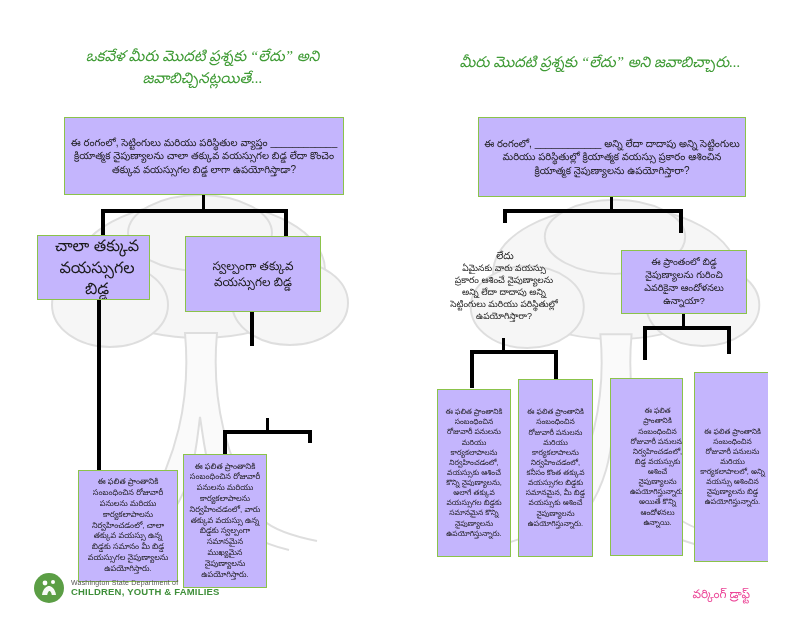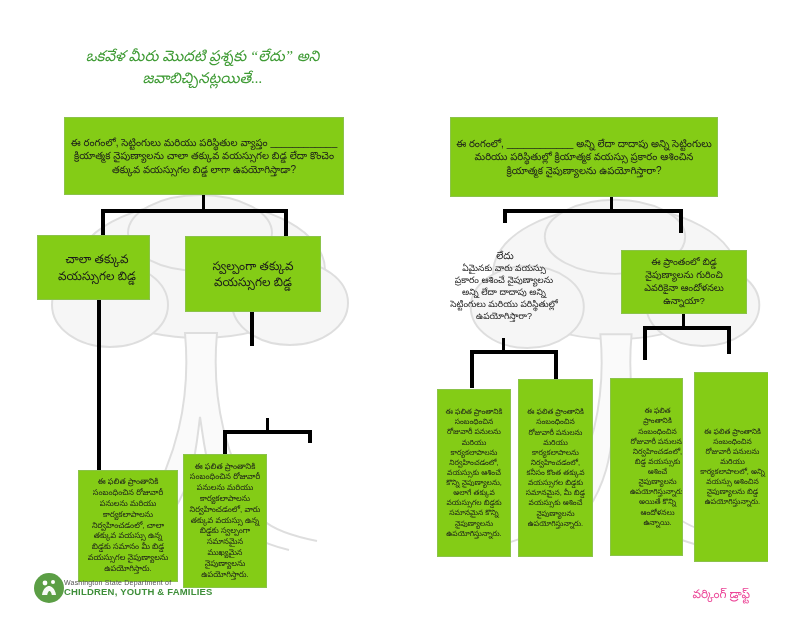--- a/index.html
+++ b/index.html
@@ -7,28 +7,28 @@
     position:relative;width:768px;height:618px;background:#ffffff;overflow:hidden;
     font-family:"Liberation Sans", sans-serif;color:#1a1a1a;text-decoration:underline;
   }
   .tree{position:absolute;z-index:1;opacity:.6;}
   .line{position:absolute;background:#000;z-index:2;}
   .heading{
     position:absolute;z-index:3;text-align:center;color:#3f9b35;
     font-family:"Liberation Serif", serif;font-style:italic;font-size:15px;line-height:1.45;
   }
   .box{
-    position:absolute;z-index:3;background:#84cc16;border:1px solid #8bc34a;
+    position:absolute;z-index:3;background:#c4b5fd;border:1px solid #8bc34a;
     display:flex;align-items:center;justify-content:center;text-align:center;
     padding:5px;box-sizing:border-box;overflow:hidden;line-height:1.35;
   }
   .label{
     position:absolute;z-index:3;text-align:center;font-size:10px;color:#1a1a1a;margin-top:25px;
   }
-  .footer-logo{position:absolute;left:34px;top:573px;z-index:3;display:flex;align-items:center;}
+  .footer-logo{position:absolute;left:34px;top:573px;z-index:3;display:flex;align-items:center;gap:7px;}
   .logo-text1{font-size:7px;color:#555;letter-spacing:.2px;}
   .logo-text2{font-size:9.5px;font-weight:bold;color:#3f8f3a;letter-spacing:.2px;}
   .working-draft{
     position:absolute;left:600px;top:587px;width:150px;text-align:right;z-index:3;
     font-size:12px;color:#ec4899;font-family:"Liberation Serif", serif;
   }
 </style>
 </head>
 <body>
 
@@ -58,37 +58,38 @@
 
   <div class="heading" style="left:55px;top:46px;width:295px;">ఒకవేళ మీరు మొదటి ప్రశ్నకు “లేదు” అని జవాబిచ్చినట్లయితే...</div>
 
   <div class="box" style="left:64px;top:117px;width:280px;height:78px;font-size:10px;">ఈ రంగంలో, సెట్టింగులు మరియు పరిస్థితుల వ్యాప్తం ____________ క్రియాత్మక నైపుణ్యాలను చాలా తక్కువ వయస్సుగల బిడ్డ లేదా కొంచెం తక్కువ వయస్సుగల బిడ్డ లాగా ఉపయోగిస్తాడా?</div>
 
   <div class="line" style="left:202px;top:195px;width:3px;height:16px;"></div>
   <div class="line" style="left:101px;top:209px;width:187px;height:4px;"></div>
   <div class="line" style="left:101px;top:209px;width:4px;height:27px;"></div>
   <div class="line" style="left:284px;top:209px;width:4px;height:27px;"></div>
 
-  <div class="box" style="left:37px;top:235px;width:113px;height:65px;font-size:12px;padding-left:12px;">చాలా తక్కువ వయస్సుగల బిడ్డ</div>
+  <div class="box" style="left:37px;top:235px;width:113px;height:65px;font-size:16px;padding-left:12px;">చాలా తక్కువ వయస్సుగల బిడ్డ</div>
   <div class="box" style="left:185px;top:236px;width:136px;height:76px;font-size:12px;">స్వల్పంగా తక్కువ వయస్సుగల బిడ్డ</div>
 
   <div class="line" style="left:97px;top:300px;width:4px;height:170px;"></div>
   <div class="line" style="left:250px;top:312px;width:4px;height:34px;"></div>
 
 
   <div class="line" style="left:266px;top:418px;width:3px;height:14px;"></div>
   <div class="line" style="left:223px;top:430px;width:89px;height:4px;"></div>
   <div class="line" style="left:223px;top:430px;width:4px;height:24px;"></div>
   <div class="line" style="left:308px;top:430px;width:4px;height:13px;"></div>
 
   <div class="box" style="left:78px;top:470px;width:100px;height:112px;font-size:8px;">ఈ ఫలిత ప్రాంతానికి సంబంధించిన రోజువారీ పనులను మరియు కార్యకలాపాలను నిర్వహించడంలో, చాలా తక్కువ వయస్సు ఉన్న బిడ్డకు సమానం మీ బిడ్డ వయస్సుగల నైపుణ్యాలను ఉపయోగిస్తారు.</div>
   <div class="box" style="left:183px;top:454px;width:84px;height:134px;font-size:8px;">ఈ ఫలిత ప్రాంతానికి సంబంధించిన రోజువారీ పనులను మరియు కార్యకలాపాలను నిర్వహించడంలో, వారు తక్కువ వయస్సు ఉన్న బిడ్డకు స్వల్పంగా సమానమైన ముఖ్యమైన నైపుణ్యాలను ఉపయోగిస్తారు.</div>
 
+  <div class="heading" style="left:450px;top:52px;width:300px;">మీరు మొదటి ప్రశ్నకు “లేదు” అని జవాబిచ్చారు...</div>
 
-  <div class="box" style="left:450px;top:117px;width:268px;height:80px;font-size:10px;">ఈ రంగంలో, ____________ అన్ని లేదా దాదాపు అన్ని సెట్టింగులు మరియు పరిస్థితుల్లో క్రియాత్మక వయస్సు ప్రకారం ఆశించిన క్రియాత్మక నైపుణ్యాలను ఉపయోగిస్తారా?</div>
+  <div class="box" style="left:478px;top:117px;width:268px;height:80px;font-size:10px;">ఈ రంగంలో, ____________ అన్ని లేదా దాదాపు అన్ని సెట్టింగులు మరియు పరిస్థితుల్లో క్రియాత్మక వయస్సు ప్రకారం ఆశించిన క్రియాత్మక నైపుణ్యాలను ఉపయోగిస్తారా?</div>
 
   <div class="line" style="left:610px;top:197px;width:3px;height:14px;"></div>
   <div class="line" style="left:503px;top:209px;width:180px;height:4px;"></div>
   <div class="line" style="left:503px;top:209px;width:4px;height:14px;"></div>
   <div class="line" style="left:679px;top:209px;width:4px;height:24px;"></div>
 
   <div class="label" style="left:480px;top:225px;width:50px;">లేదు</div>
   <div class="label" style="left:656px;top:234px;width:50px;">అవును</div>
 
   <div class="box" style="left:444px;top:246px;width:120px;height:92px;font-size:9px;border:none;background:transparent;">ఏమైనకు వారు వయస్సు ప్రకారం ఆశించే నైపుణ్యాలను అన్ని లేదా దాదాపు అన్ని సెట్టింగులు మరియు పరిస్థితుల్లో ఉపయోగిస్తారా?</div>

